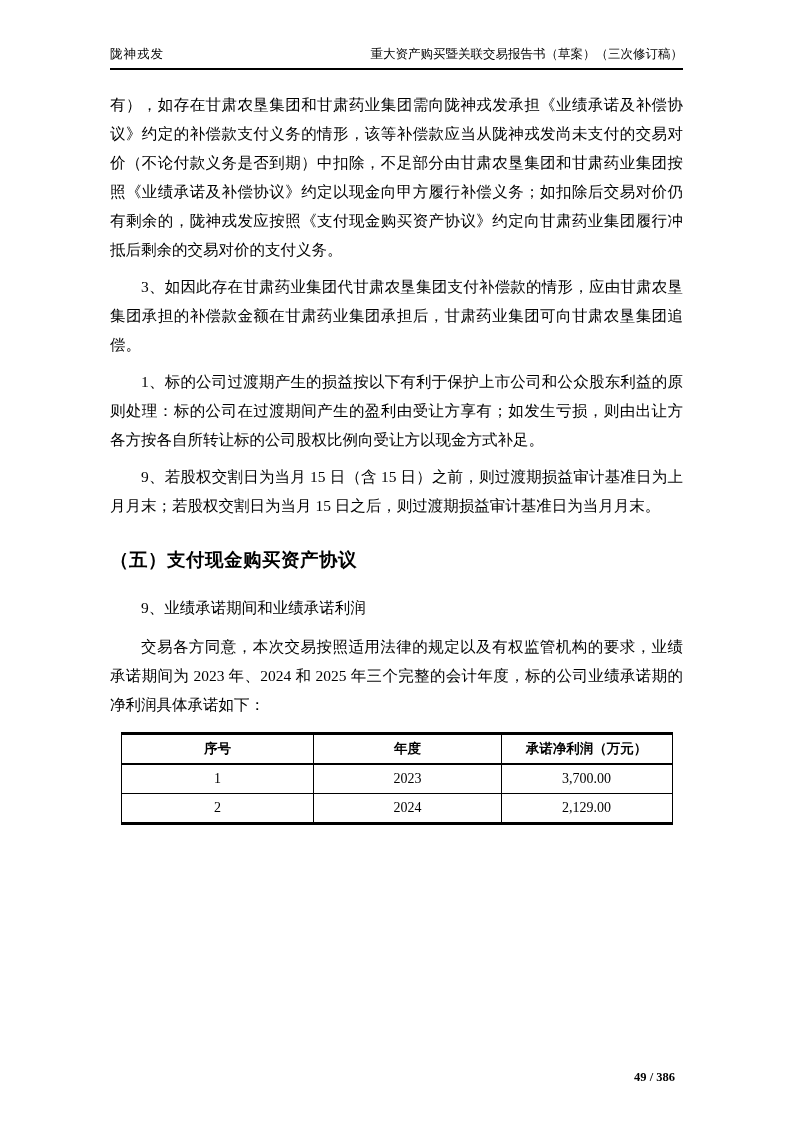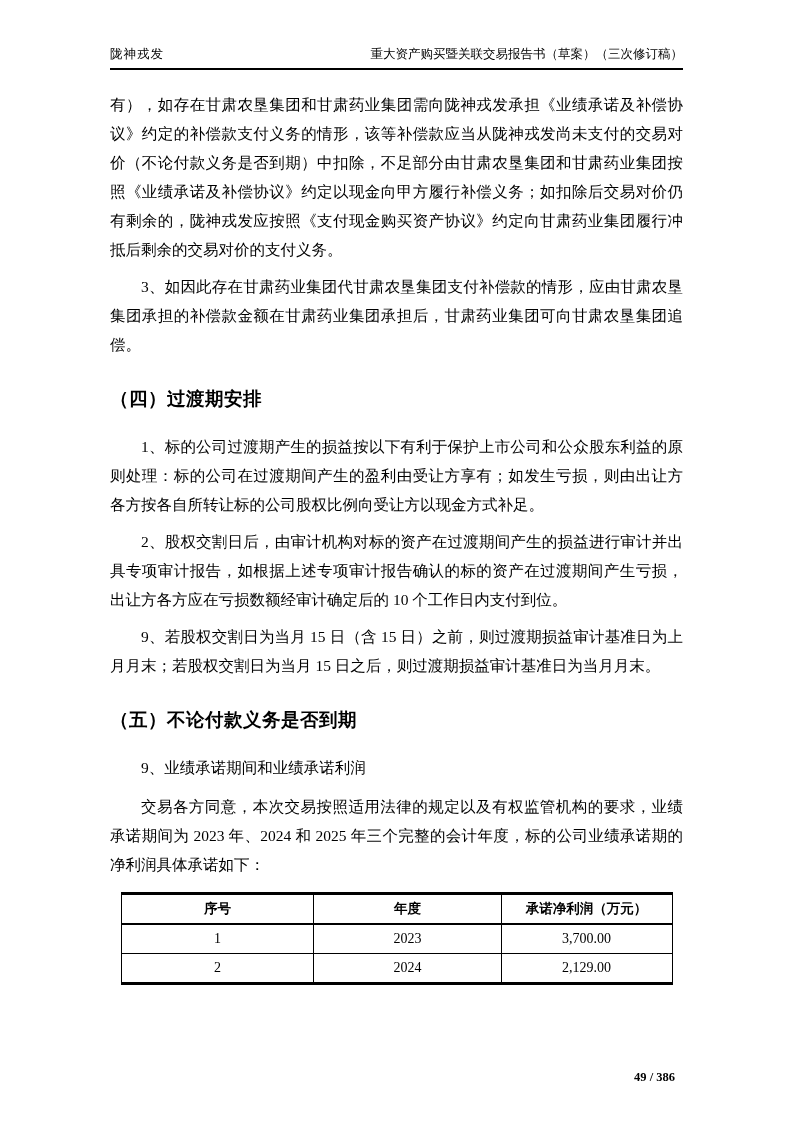--- a/index.html
+++ b/index.html
@@ -76,26 +76,24 @@
 
   <div class="header">
     <span class="hleft">陇神戎发</span>
     <span class="hright">重大资产购买暨关联交易报告书（草案）（三次修订稿）</span>
   </div>
 
   <div class="body">
     <p class="noindent">有），如存在甘肃农垦集团和甘肃药业集团需向陇神戎发承担《业绩承诺及补偿协议》约定的补偿款支付义务的情形，该等补偿款应当从陇神戎发尚未支付的交易对价（不论付款义务是否到期）中扣除，不足部分由甘肃农垦集团和甘肃药业集团按照《业绩承诺及补偿协议》约定以现金向甲方履行补偿义务；如扣除后交易对价仍有剩余的，陇神戎发应按照《支付现金购买资产协议》约定向甘肃药业集团履行冲抵后剩余的交易对价的支付义务。</p>
     <p>3、如因此存在甘肃药业集团代甘肃农垦集团支付补偿款的情形，应由甘肃农垦集团承担的补偿款金额在甘肃药业集团承担后，甘肃药业集团可向甘肃农垦集团追偿。</p>
 
-    <div class="sec-heading">（四）过渡期安排</div>
     <p>1、标的公司过渡期产生的损益按以下有利于保护上市公司和公众股东利益的原则处理：标的公司在过渡期间产生的盈利由受让方享有；如发生亏损，则由出让方各方按各自所转让标的公司股权比例向受让方以现金方式补足。</p>
-    <p>2、股权交割日后，由审计机构对标的资产在过渡期间产生的损益进行审计并出具专项审计报告，如根据上述专项审计报告确认的标的资产在过渡期间产生亏损，出让方各方应在亏损数额经审计确定后的 10 个工作日内支付到位。</p>
     <p>9、若股权交割日为当月 15 日（含 15 日）之前，则过渡期损益审计基准日为上月月末；若股权交割日为当月 15 日之后，则过渡期损益审计基准日为当月月末。</p>
 
-    <div class="sec-heading">（五）不论付款义务是否到期</div>
+    <div class="sec-heading">（五）支付现金购买资产协议</div>
     <p class="subitem">9、业绩承诺期间和业绩承诺利润</p>
     <p>交易各方同意，本次交易按照适用法律的规定以及有权监管机构的要求，业绩承诺期间为 2023 年、2024 和 2025 年三个完整的会计年度，标的公司业绩承诺期的净利润具体承诺如下：</p>
 
     <table class="commit">
       <thead>
         <tr>
           <th style="width:35%">序号</th>
           <th style="width:34%">年度</th>
           <th style="width:31%">承诺净利润（万元）</th>
         </tr>

